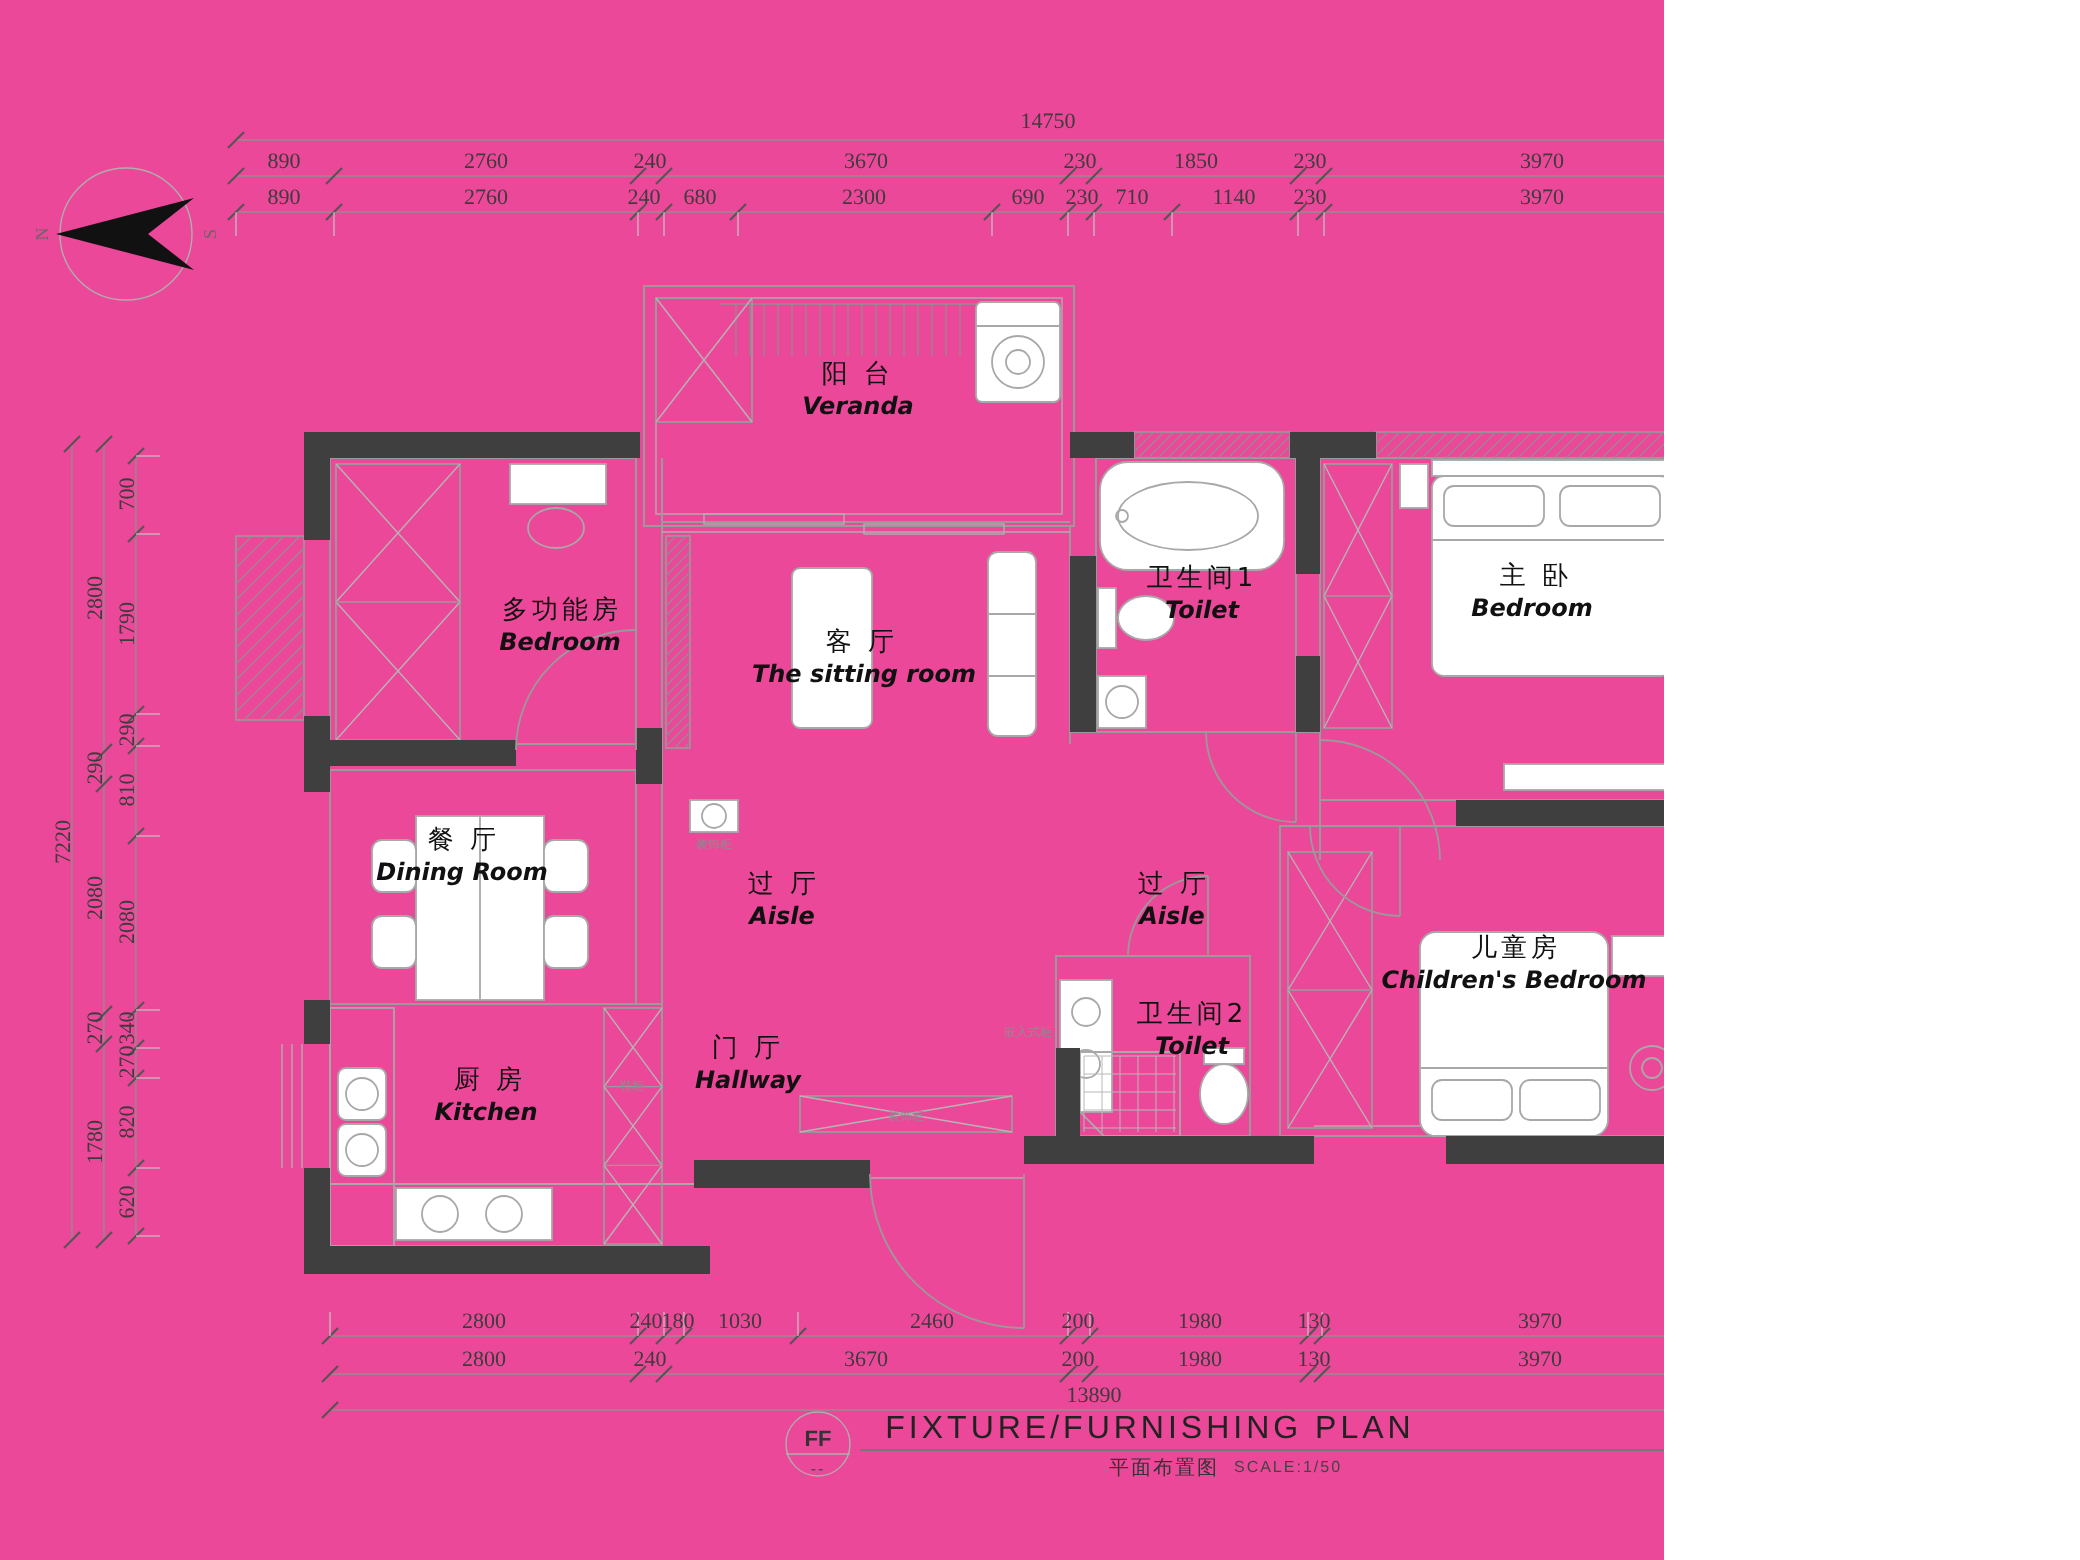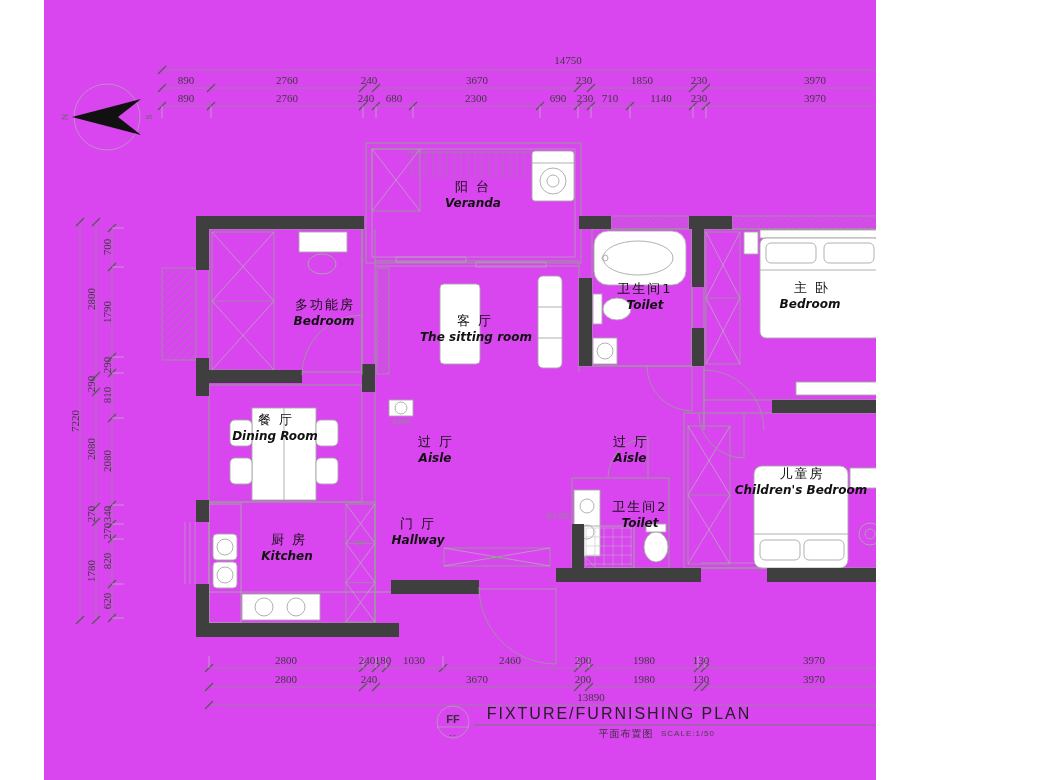--- a/index.html
+++ b/index.html
@@ -1,17 +1,17 @@
 <!DOCTYPE html>
 <html><head>
 <meta charset="utf-8">
 <style>
   html,body{margin:0;padding:0;background:#fff;}
-  #stage{position:relative;width:832px;height:780px;background:#d946ef;overflow:hidden;
-         font-family:"Liberation Sans",sans-serif;margin-left:44px;}
+  #stage{position:relative;width:832px;height:780px;background:#ec4899;overflow:hidden;
+         font-family:"Liberation Sans",sans-serif;}
   svg{display:block;}
   .dim{font-family:"Liberation Serif","DejaVu Serif",serif;font-size:11px;fill:#3c3c3c;}
   .cn{font-family:"DejaVu Sans",sans-serif;font-size:13px;fill:#111;letter-spacing:2px;}
   .en{font-family:"DejaVu Sans",sans-serif;font-size:12px;font-style:italic;font-weight:bold;fill:#111;}
   .tiny{font-family:"DejaVu Sans",sans-serif;font-size:6px;fill:#8d8d8d;letter-spacing:0;}
   .titleEn{font-family:"Liberation Sans",sans-serif;font-size:16px;fill:#222;letter-spacing:2px;}
   .titleCn{font-family:"DejaVu Sans",sans-serif;font-size:10px;fill:#333;letter-spacing:1px;}
   .scaleTxt{font-family:"Liberation Sans",sans-serif;font-size:8px;fill:#444;letter-spacing:1px;}
   .ff{font-family:"Liberation Sans",sans-serif;font-size:11px;font-weight:bold;fill:#333;}
   .ns{font-family:"Liberation Serif",serif;font-size:9px;fill:#666;}

